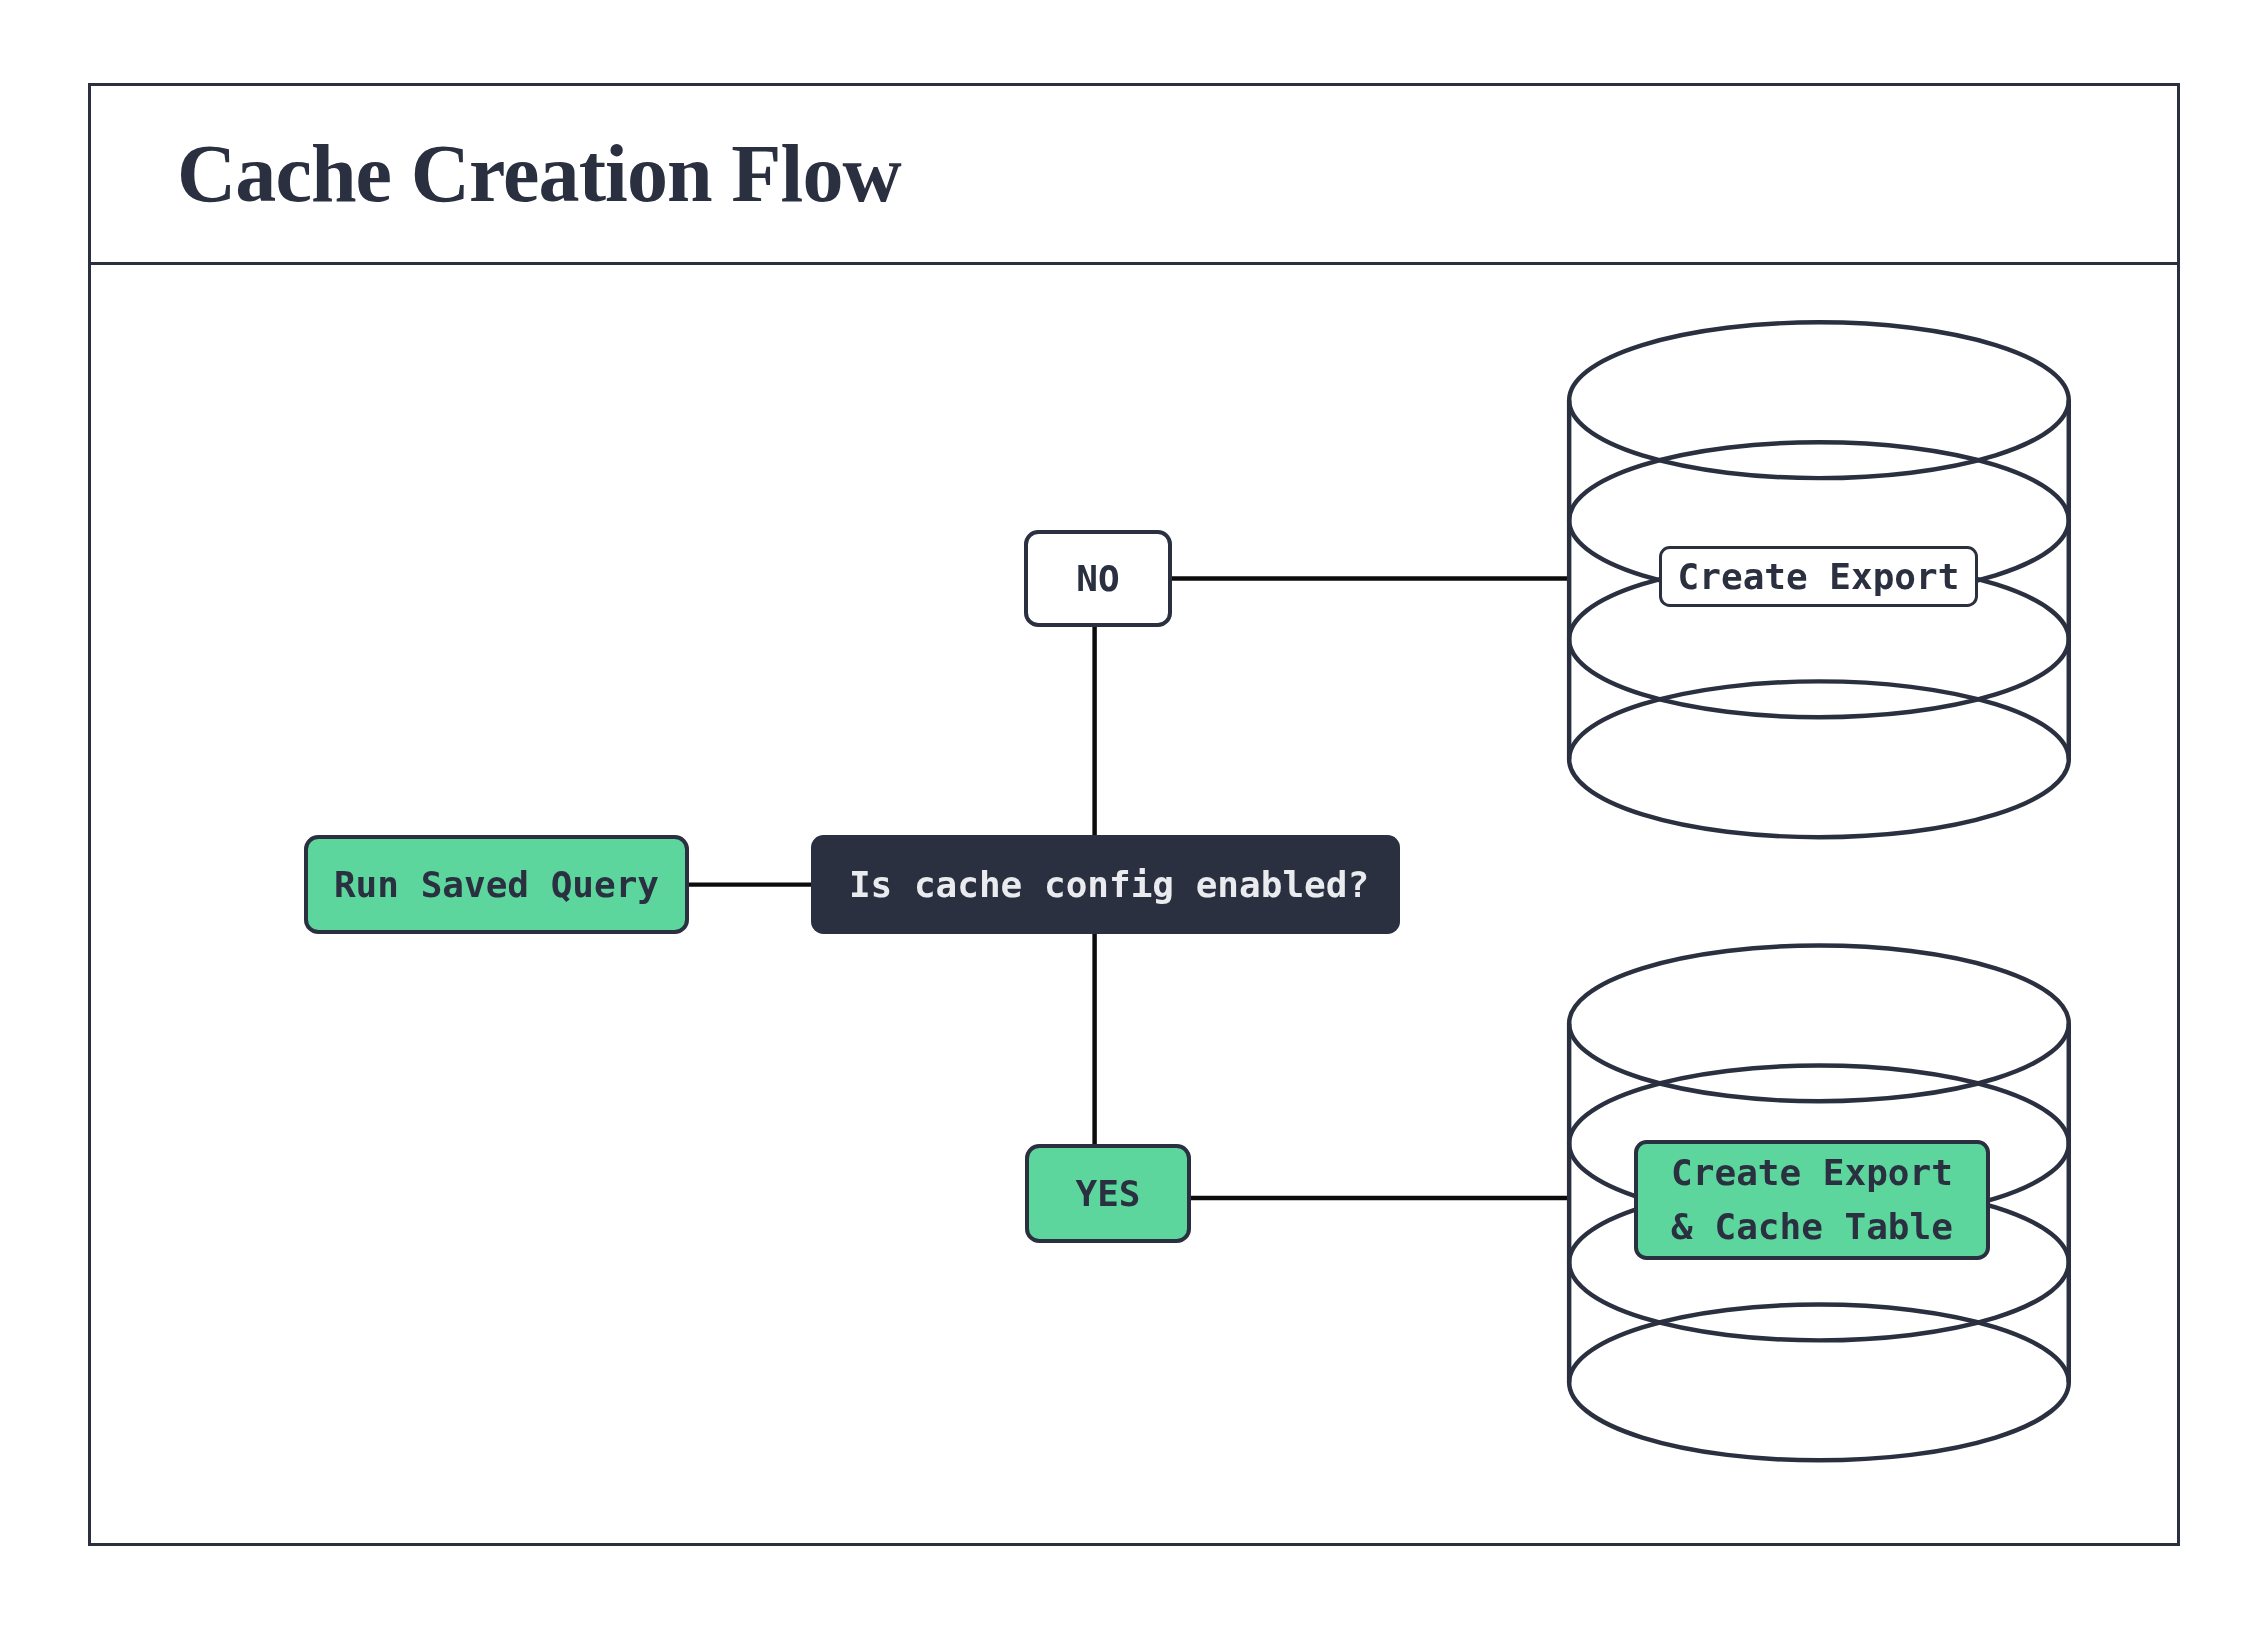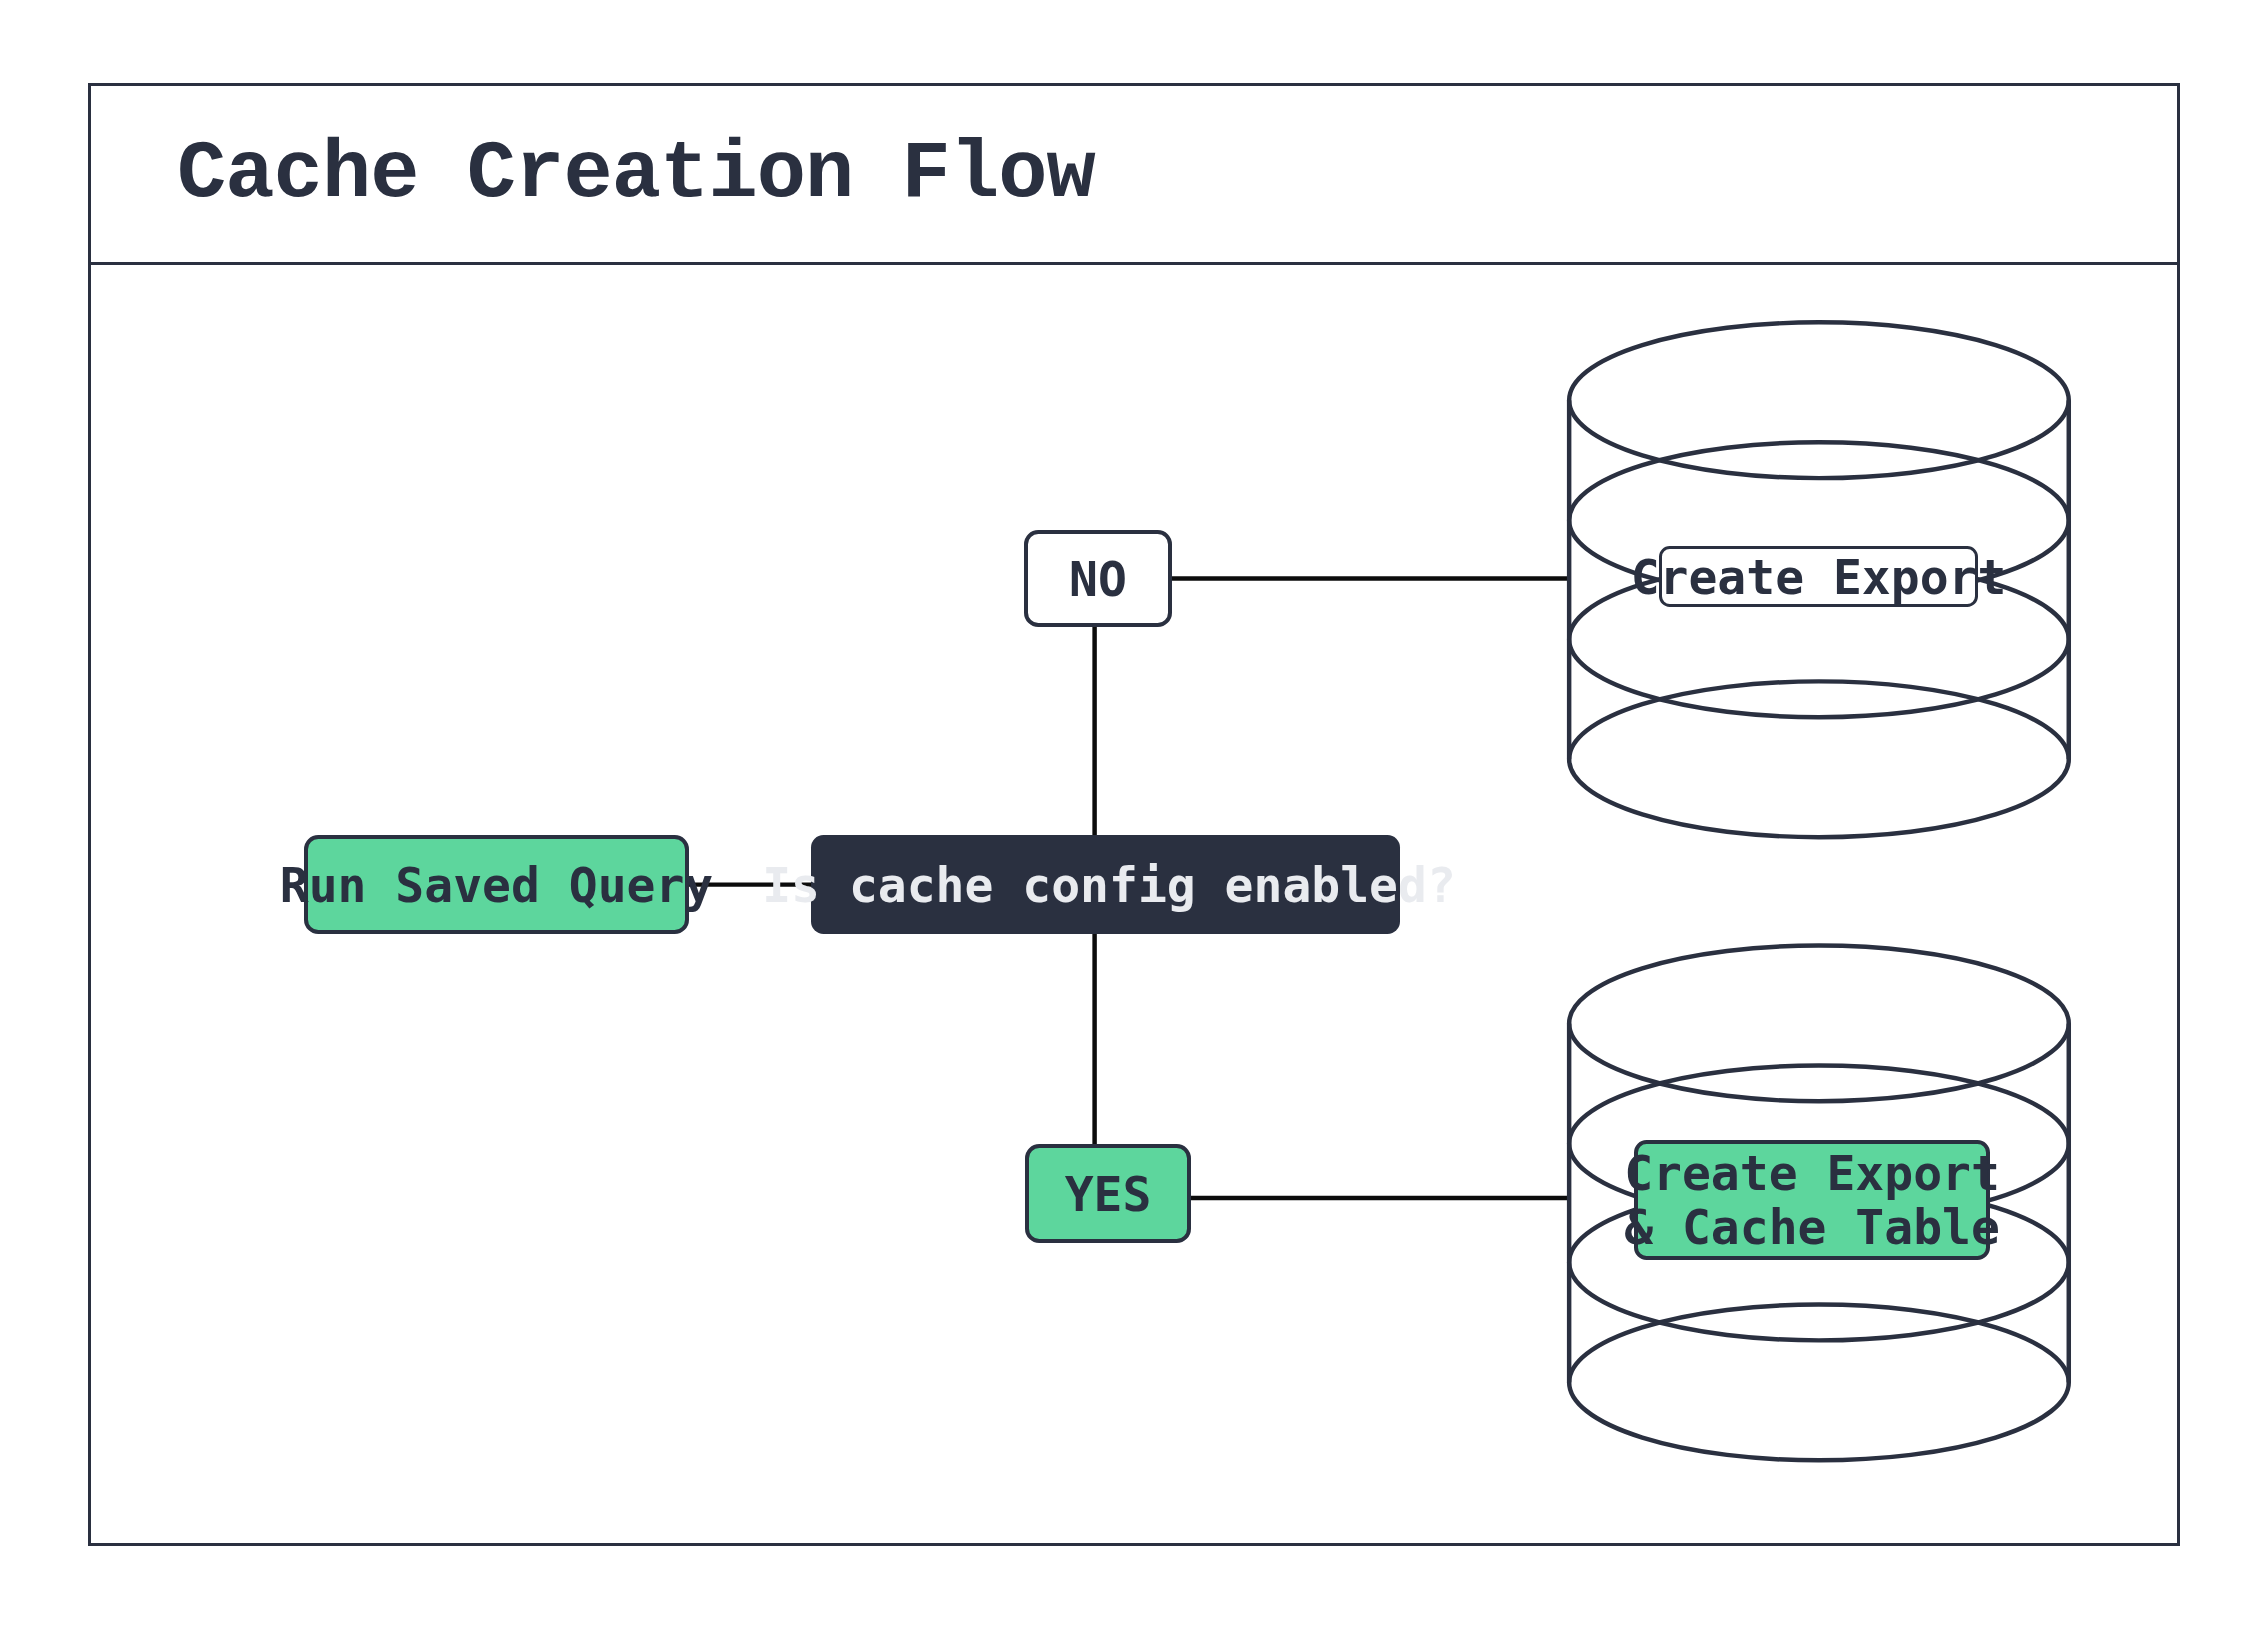--- a/index.html
+++ b/index.html
@@ -30,21 +30,21 @@
   }
   .titlebar {
     height: 179px;
     border-bottom: 3.6px solid var(--ink);
     display: flex;
     align-items: center;
     padding-left: 86px;
     box-sizing: border-box;
   }
   .title {
-    font-family: Liberation Mono, monospace;
+    font-family: Liberation Serif, serif;
     font-weight: 700;
     font-size: 82px;
     letter-spacing: -0.9px;
     color: var(--ink);
     margin: 0;
   }
 
   .wires {
     position: absolute;
     left: 0; top: 0;
@@ -54,21 +54,21 @@
   .wires .db   { stroke: var(--ink); stroke-width: 5; fill: none; }
 
   .node {
     position: absolute;
     box-sizing: border-box;
     display: flex;
     align-items: center;
     justify-content: center;
     font-family: "DejaVu Sans Mono", monospace;
     font-weight: 700;
-    font-size: 48px;
+    font-size: 36px;
     color: var(--ink);
     text-align: center;
     white-space: nowrap;
   }
   .node--green {
     background: var(--green);
     border: 4.5px solid var(--ink);
     border-radius: 14.3px;
   }
   .node--white {

